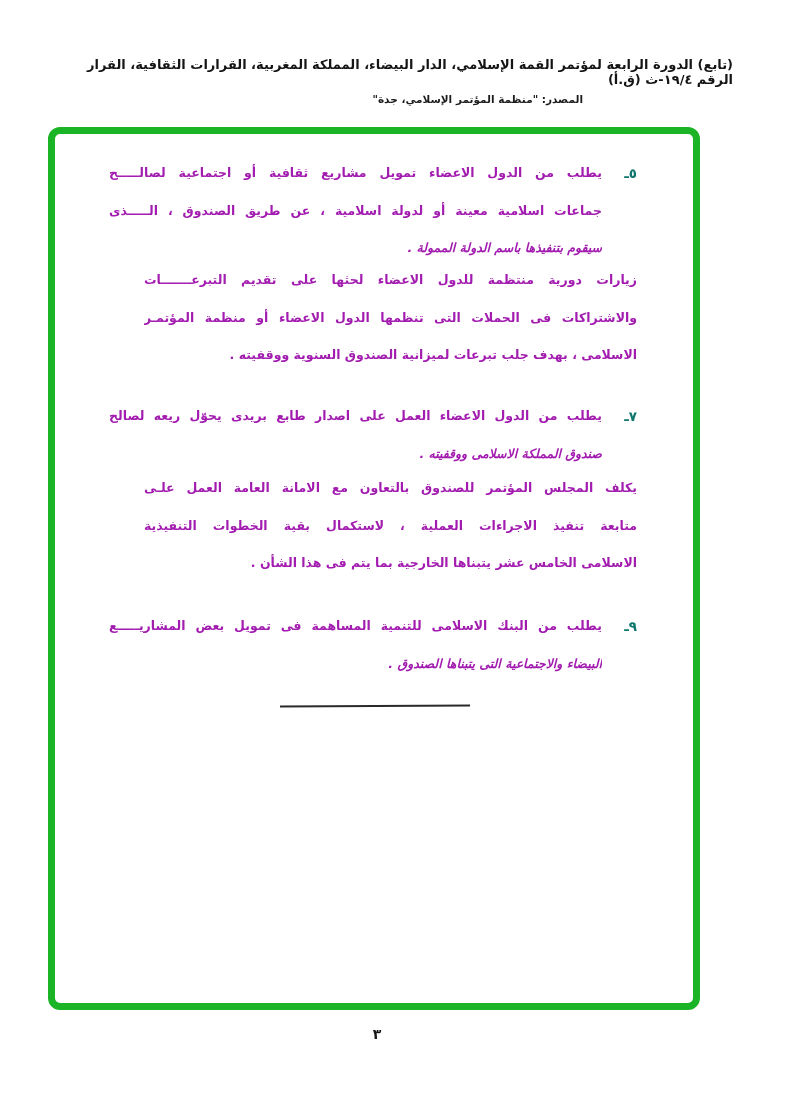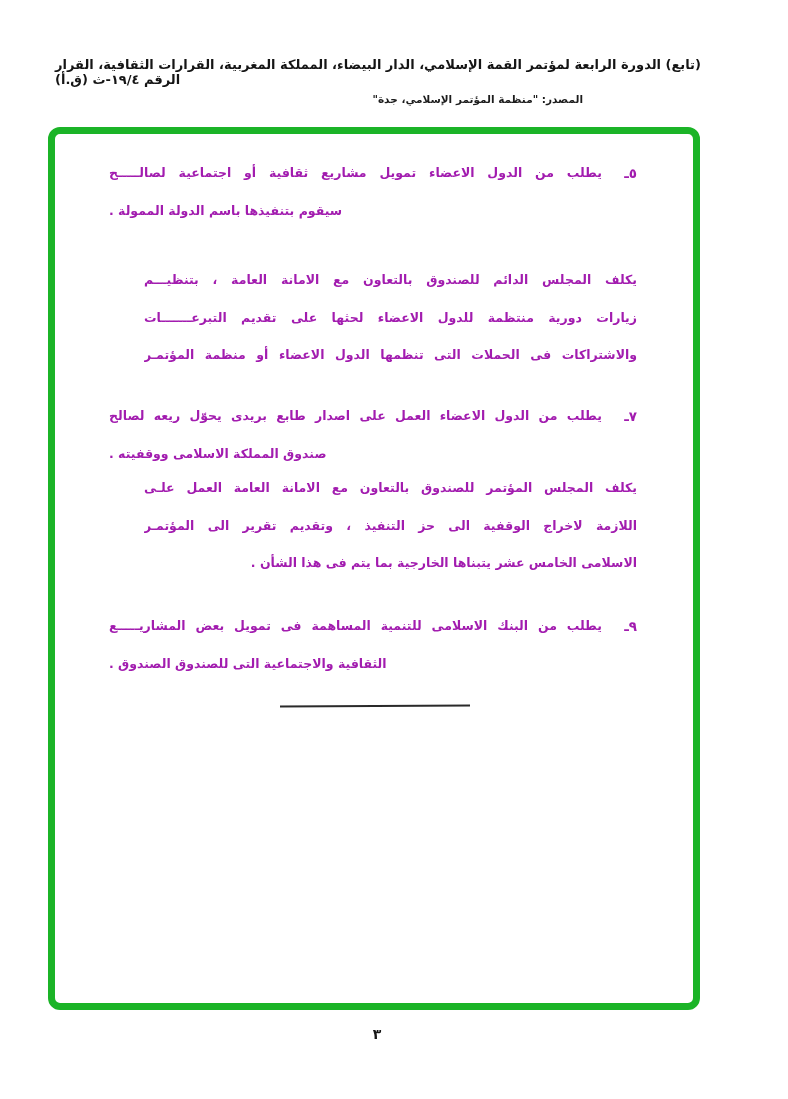--- a/index.html
+++ b/index.html
@@ -7,21 +7,21 @@
     width: 788px; height: 1099px;
     background: #ffffff;
     position: relative;
     overflow: hidden;
     font-family: "DejaVu Sans", sans-serif;
     color: #1a1a1a;
   }
   
   .header1 {
     position: absolute; top: 57px; left: 55px; right: 55px;
-    direction: rtl; text-align: left;
+    direction: rtl; text-align: right;
     font-size: 13px; font-weight: bold; color: #151515;
   }
   .header2 {
     position: absolute; top: 93px; right: 205px;
     direction: rtl; text-align: right;
     font-size: 10.5px; font-weight: bold; color: #1c1c1c;
   }
   
   .greenbox {
     position: absolute; left: 48px; top: 127px;
@@ -38,31 +38,31 @@
   }
   .p-0 { top: 20px; }
   .p-1 { top: 127px; }
   .p-2 { top: 263px; }
   .p-3 { top: 335px; }
   .p-4 { top: 473px; }
   .num {
     flex: none; width: 26px;
     text-align: right;
     font-weight: bold; font-size: 13.5px;
-    line-height: 38px; color: #a21caf;
+    line-height: 38px; color: #0f766e;
   }
   .lines { flex: none; width: 493px; }
   .line {
     height: 37.6px; line-height: 37.6px;
     font-size: 12.5px; font-weight: bold;
     direction: rtl; color: #a21caf;
     overflow: hidden;
   }
   .a-j { text-align: justify; text-align-last: justify; }
-  .a-c { text-align: left; }
+  .a-c { text-align: right; font-style: italic; }
   .a-r { text-align: right; }
   
   .divider {
     position: absolute; top: 571px; left: 225px;
     width: 190px; height: 2px;
     background: #2a2a2a;
     transform: rotate(-0.3deg);
   }
   
   .pagenum {
@@ -79,49 +79,50 @@
   <div class="header1">(تابع) الدورة الرابعة لمؤتمر القمة الإسلامي، الدار البيضاء، المملكة المغربية، القرارات الثقافية، القرار الرقم ١٩/٤-ث (ق.أ)</div>
 
   <div class="header2">المصدر:  "منظمة المؤتمر الإسلامي، جدة"</div>
 
   <div class="greenbox">
     <div>
         <div class="para p-0">
           <span class="num">٥ـ</span>
           <div class="lines">
             <div class="line a-j">يطلب من الدول الاعضاء تمويل مشاريع ثقافية أو اجتماعية لصالـــــح</div>
+            <div class="line a-j">جماعات اسلامية معينة أو لدولة اسلامية ، عن طريق الصندوق ، الـــــذى</div>
             <div class="line a-c">سيقوم بتنفيذها باسم الدولة الممولة .</div>
           </div>
         </div>
         <div class="para p-1">
           <div class="lines">
-            <div class="line a-j">يكلف المجلس الدائم للصندوق بالتعاون مع الامانة العامة ، بتنظيـــم</div>
             <div class="line a-j">زيارات دورية منتظمة للدول الاعضاء لحثها على تقديم التبرعـــــــات</div>
             <div class="line a-j">والاشتراكات فى الحملات التى تنظمها الدول الاعضاء أو منظمة المؤتمـر</div>
+            <div class="line a-r">الاسلامى ، بهدف جلب تبرعات لميزانية الصندوق السنوية ووقفيته .</div>
           </div>
         </div>
         <div class="para p-2">
           <span class="num">٧ـ</span>
           <div class="lines">
             <div class="line a-j">يطلب من الدول الاعضاء العمل على اصدار طابع بريدى يحوّل ريعه لصالح</div>
             <div class="line a-c">صندوق المملكة الاسلامى ووقفيته .</div>
           </div>
         </div>
         <div class="para p-3">
           <div class="lines">
             <div class="line a-j">يكلف المجلس المؤتمر للصندوق بالتعاون مع الامانة العامة العمل علـى</div>
-            <div class="line a-j">اللازمة لاخراج الوقفية الى حز التنفيذ ، وتقديم تقرير الى المؤتمـر</div>
+            <div class="line a-j">متابعة تنفيذ الاجراءات العملية ، لاستكمال بقية الخطوات التنفيذية</div>
             <div class="line a-r">الاسلامى الخامس عشر يتبناها الخارجية بما يتم فى هذا الشأن .</div>
           </div>
         </div>
         <div class="para p-4">
           <span class="num">٩ـ</span>
           <div class="lines">
             <div class="line a-j">يطلب من البنك الاسلامى للتنمية المساهمة فى تمويل بعض المشاريـــــع</div>
-            <div class="line a-c">الثقافية والاجتماعية التى للصندوق الصندوق .</div>
+            <div class="line a-c">البيضاء والاجتماعية التى يتبناها الصندوق .</div>
           </div>
         </div>
       </div>
     <div class="divider"></div>
   </div>
 
   <div class="pagenum">٣</div>
 
 </div>
 

